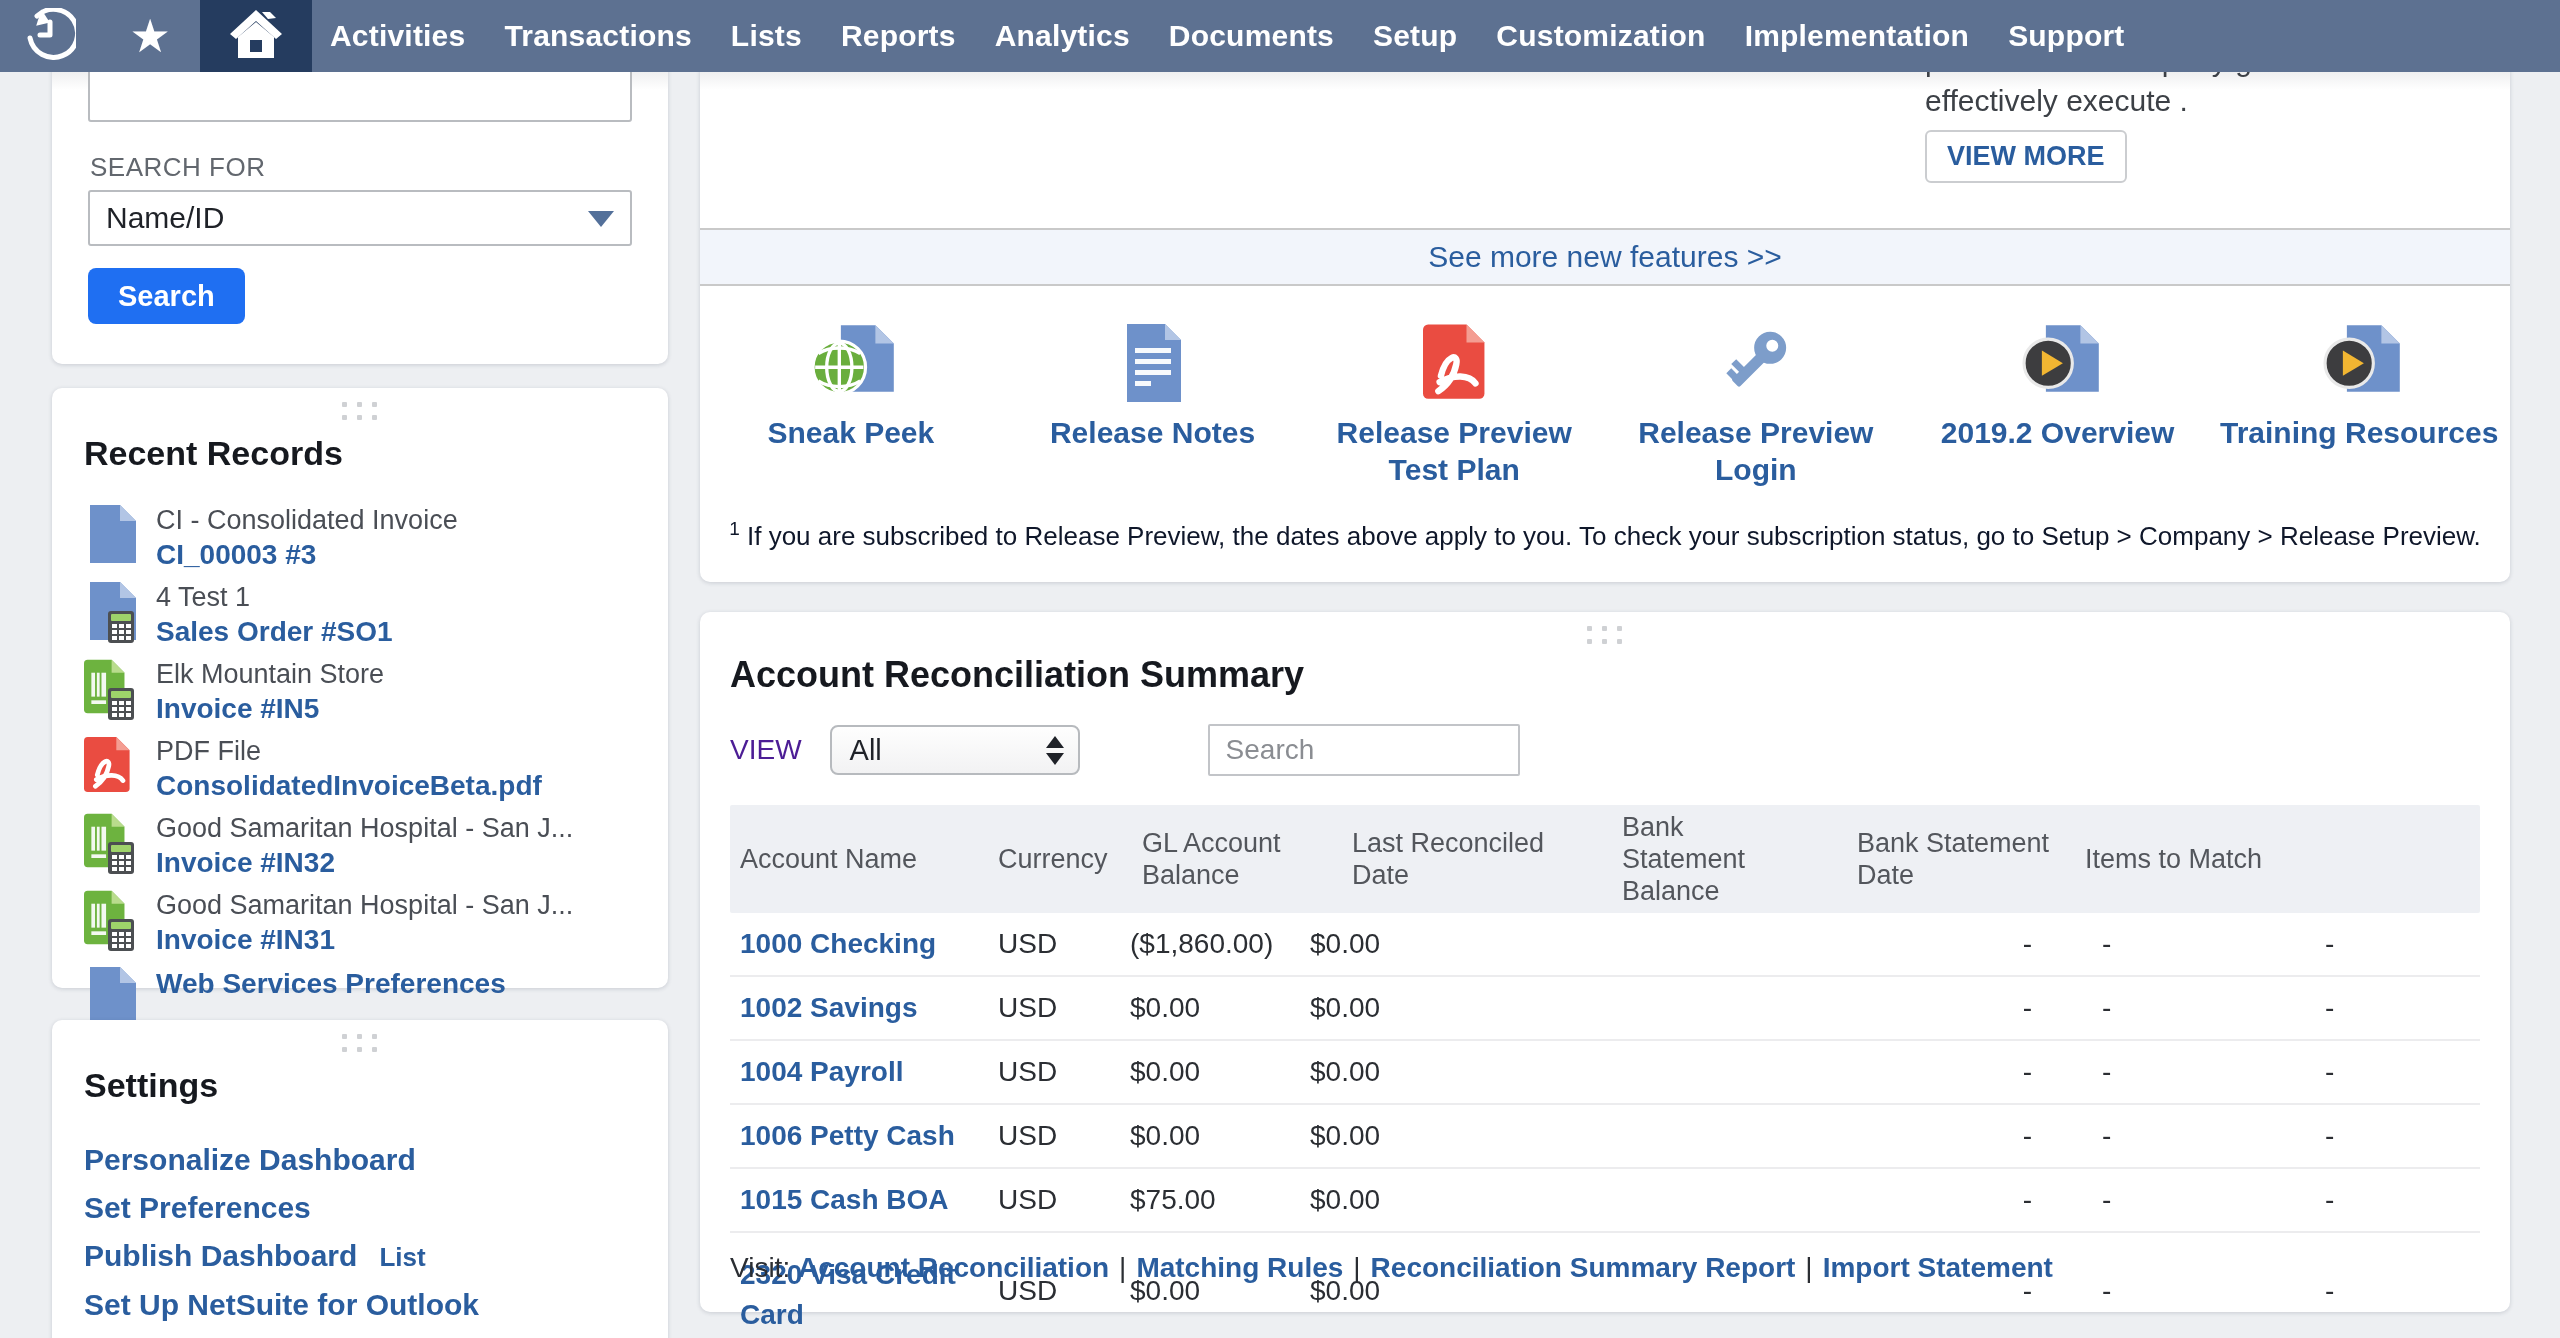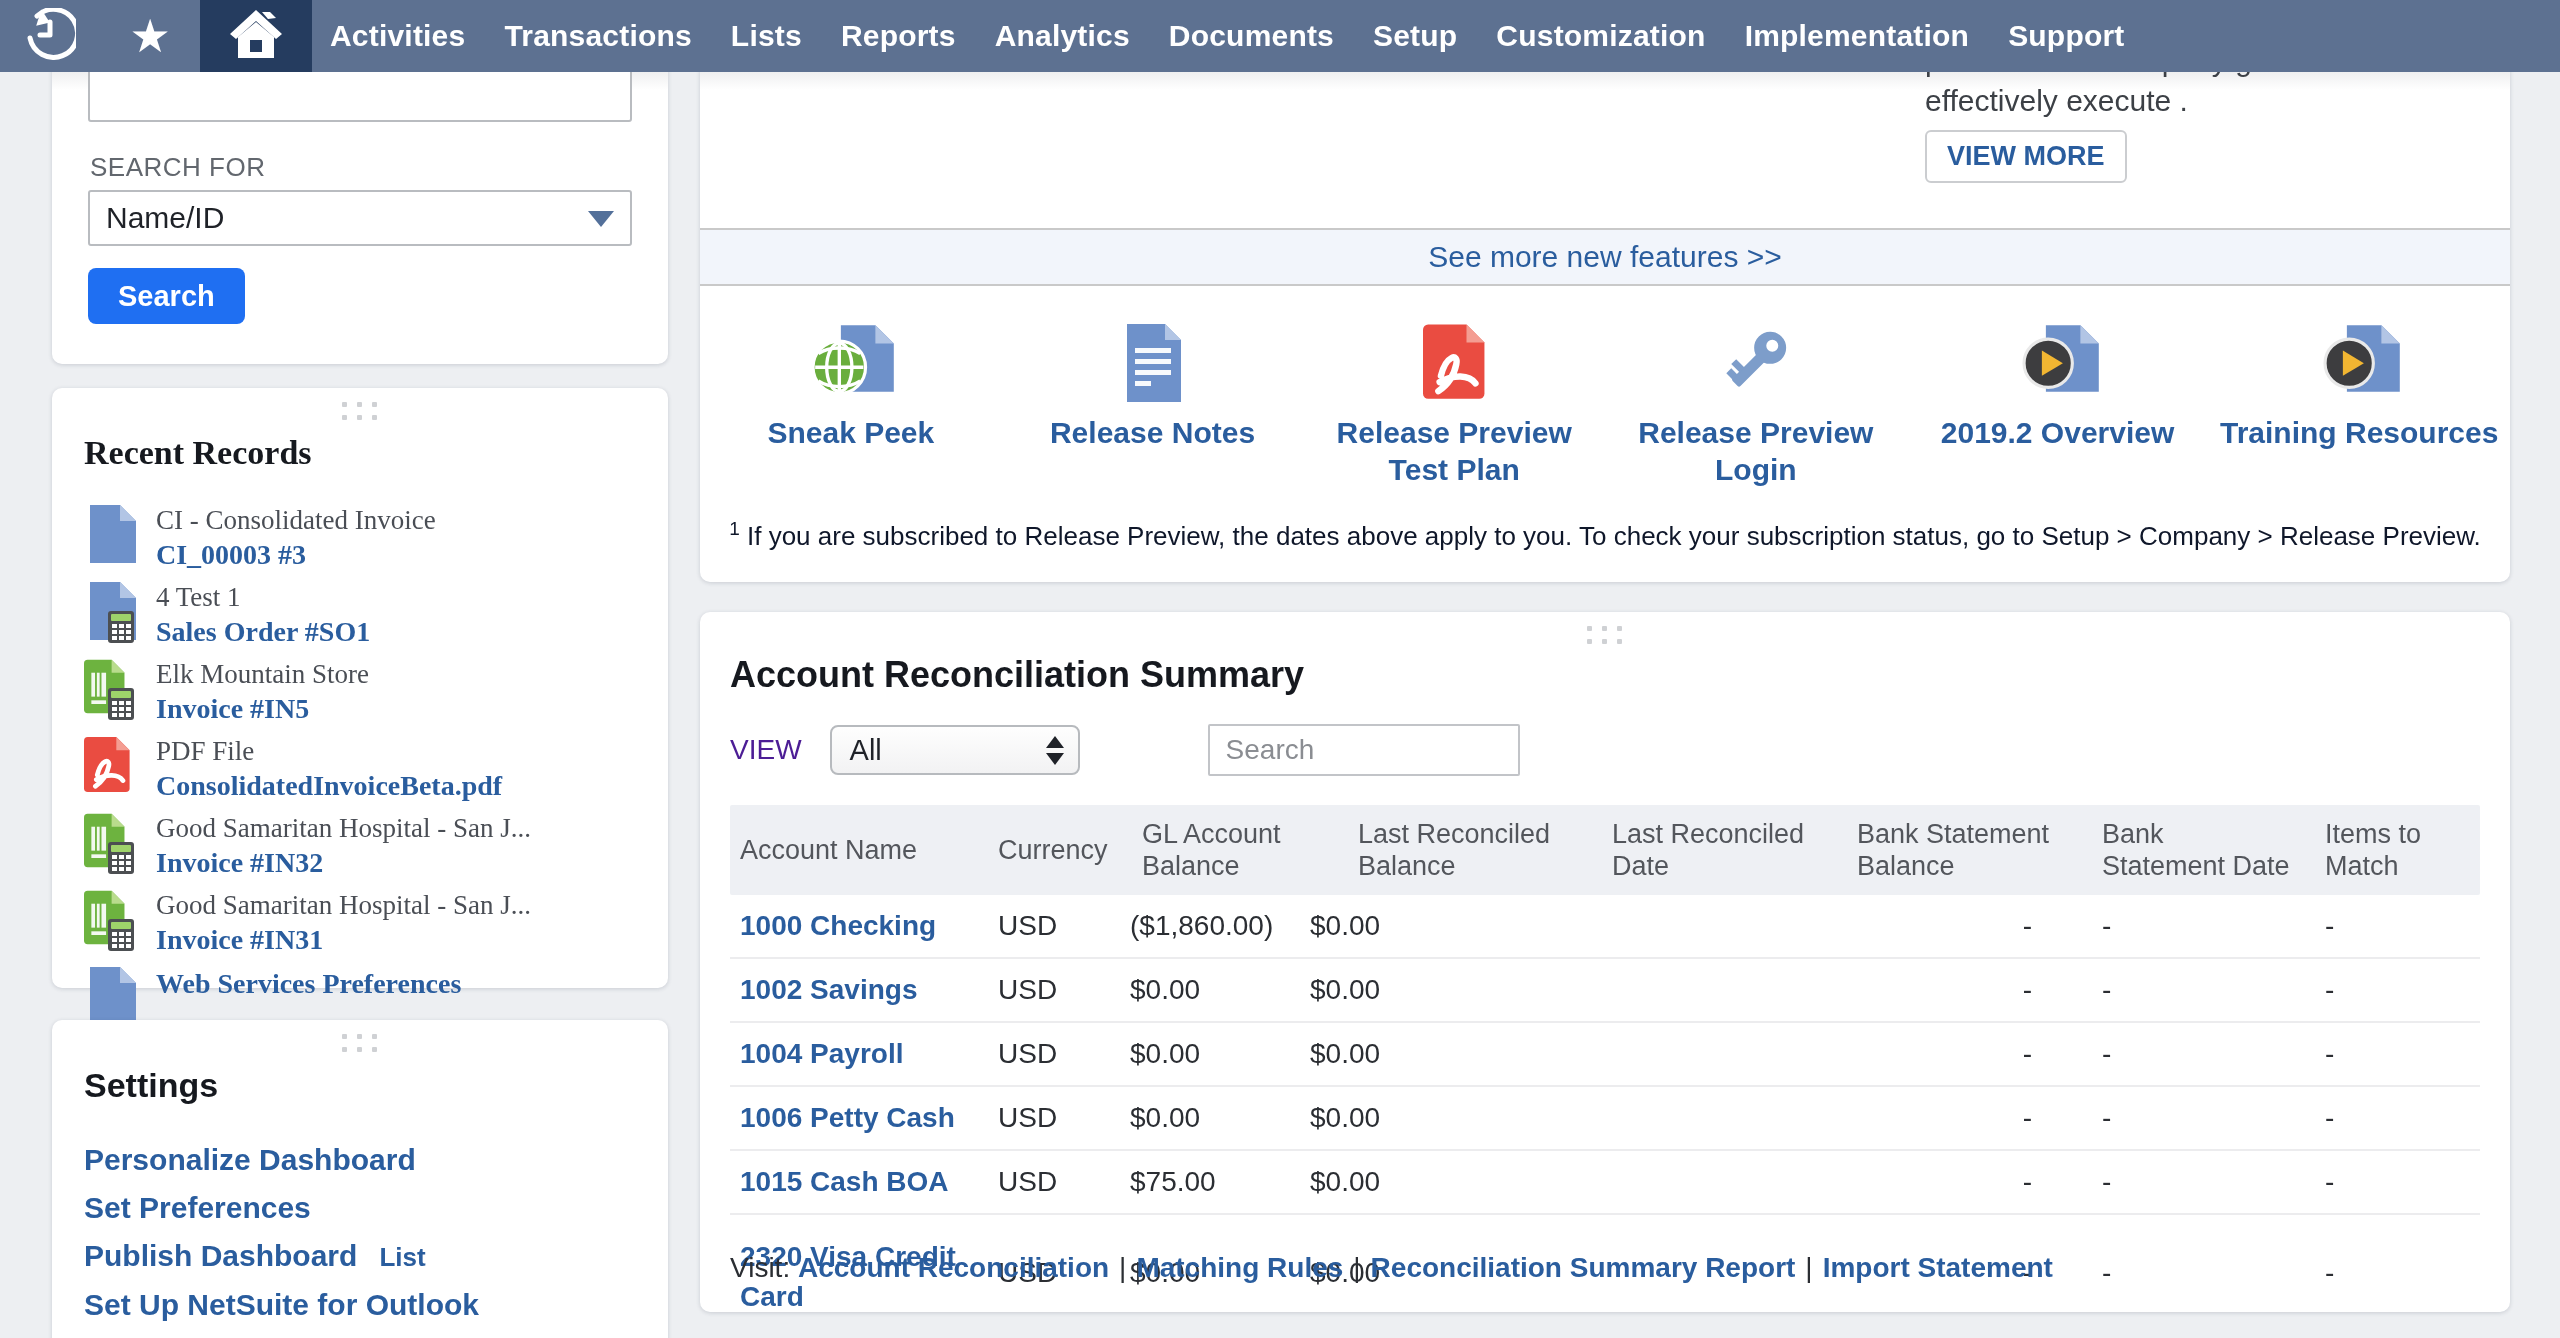--- a/index.html
+++ b/index.html
@@ -62,21 +62,21 @@
     border-left:13px solid transparent; border-right:13px solid transparent;
     border-top:16px solid #53709a;
   }
   .btn-primary {
     position:absolute; left:36px; top:238px; height:56px; padding:0 30px;
     background:#1f6ff2; color:#fff; font-weight:bold; font-size:29px;
     border:none; border-radius:8px; cursor:pointer; font-family:inherit;
   }
 
   
-  .side-card2 { left:52px; top:388px; width:616px; height:600px;font-family:Liberation Serif, serif; }
+  .side-card2 { left:52px; top:388px; width:616px; height:600px; }
   .rr-list { position:absolute; left:32px; top:116px; right:20px; }
   .rr-item { display:flex; gap:16px; margin-bottom:9px; }
   .rr-icon { width:56px; flex:0 0 56px; position:relative; }
   .rr-texts { min-width:0; }
   .rr-type { font-size:27px; color:#4a4e55; line-height:33px; white-space:nowrap; }
   .rr-link { font-size:28px; font-weight:bold; line-height:35px; white-space:nowrap; display:inline-block; }
 
   
   .side-card3 { left:52px; top:1020px; width:616px; height:380px; }
   .set-list { position:absolute; left:32px; top:116px; }
@@ -479,21 +479,20 @@
         </span>
     </div>
     <input class="recon-search" type="text" placeholder="Search" style="">
   </div>
 
   <div class="recon-table">
     <div class="tr thead">
       <div class="th c1">Account Name</div>
       <div class="th c2">Currency</div>
       <div class="th c3">GL Account Balance</div>
-      <div class="th c4">Last Reconciled Balance</div>
       <div class="th c5">Last Reconciled Date</div>
       <div class="th c6">Bank Statement Balance</div>
       <div class="th c7">Bank Statement Date</div>
       <div class="th c8">Items to Match</div>
     </div>
 
     <div class="tr row">
       <div class="td c1"><a class="lnk">1000 Checking</a></div>
       <div class="td c2">USD</div>
       <div class="td c3">($1,860.00)</div>

